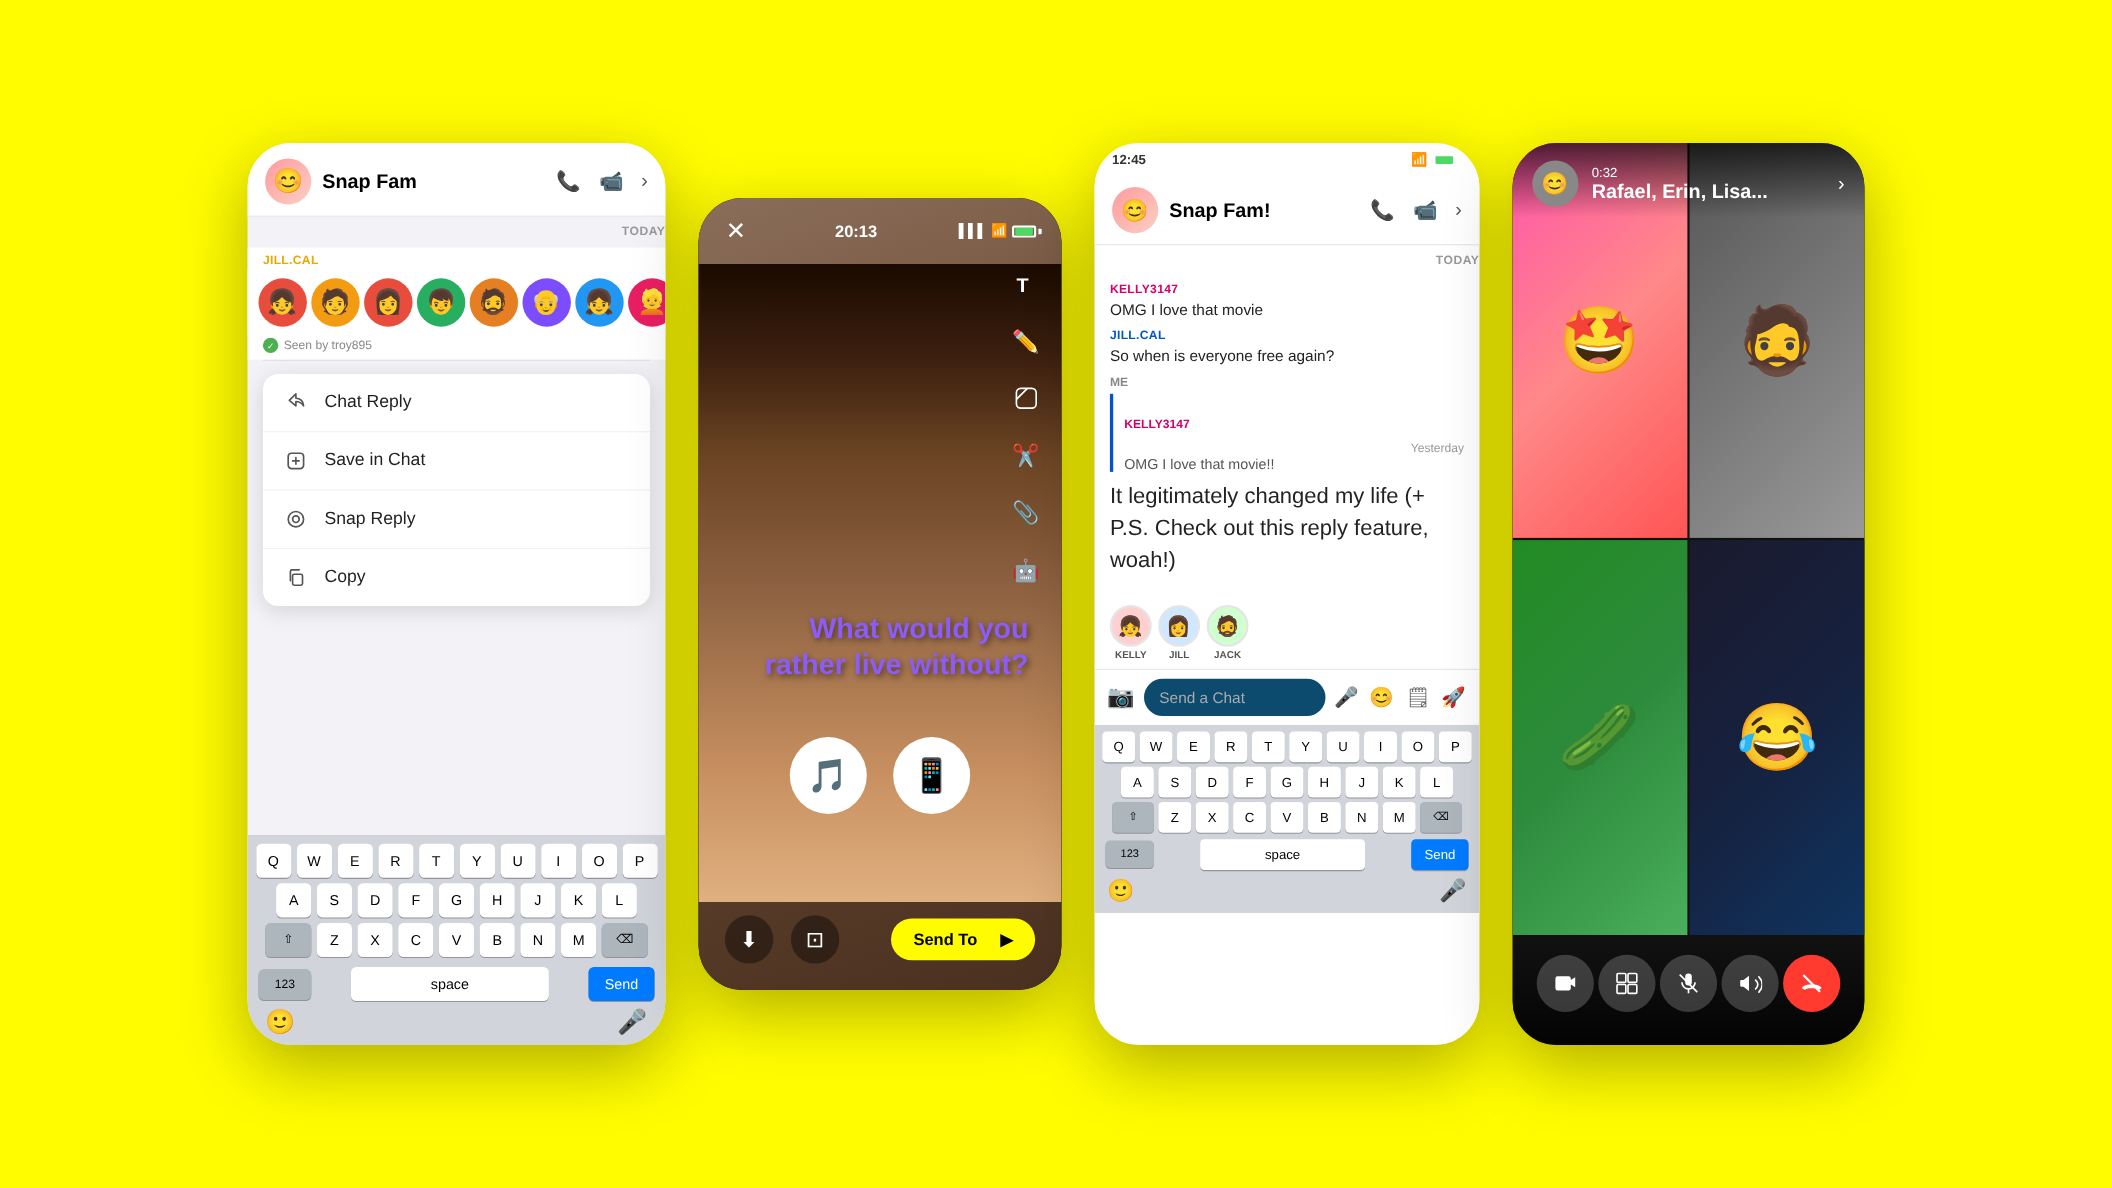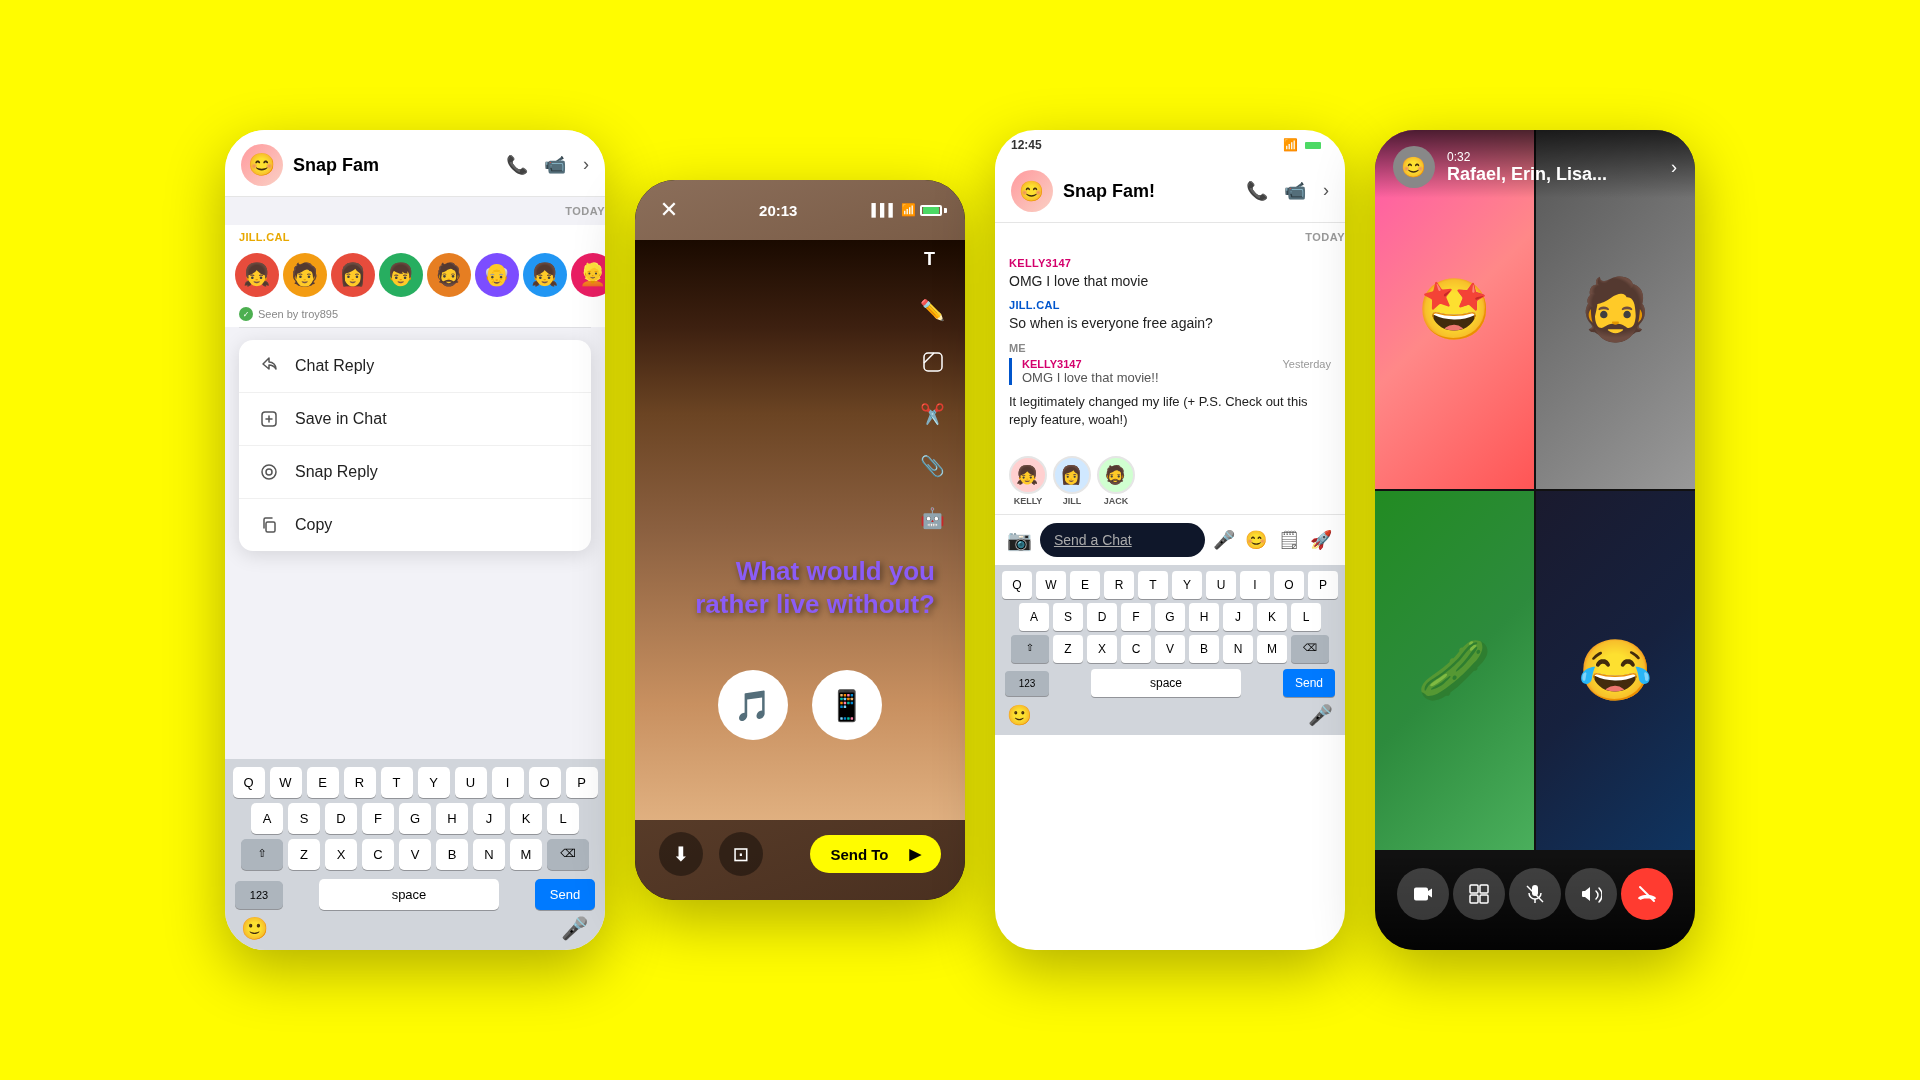--- a/index.html
+++ b/index.html
@@ -407,23 +407,24 @@
       font-weight: 700;
       color: #d4006c;
     }
     .p3-reply-text {
       font-size: 13px;
       color: #555;
     }
     .p3-reply-time {
       font-size: 11px;
       color: #999;
+      margin-top: 44px;
     }
     .p3-full-msg {
-      font-size: 13px;
+      font-size: 20px;
       color: #222;
       line-height: 1.45;
       margin-bottom: 12px;
     }
     .p3-avatars-row {
       display: flex;
       gap: 6px;
       align-items: center;
       padding: 8px 14px;
     }
@@ -450,27 +451,26 @@
     }
     .p3-input-bar {
       display: flex;
       align-items: center;
       gap: 8px;
       padding: 8px 12px;
       border-top: 1px solid #e5e5e5;
     }
     .p3-input-field {
       flex: 1;
-      background: #0f172a;
+      background: #0c4a6e;
       border-radius: 22px;
       padding: 9px 14px;
       font-size: 14px;
       color: #aaa;
       border: none;
-      text-decoration: underline;
     }
     .p3-input-icons {
       display: flex;
       gap: 10px;
       color: #555;
       font-size: 18px;
     }
     .p3-keyboard {
       background: #d1d5db;
       padding: 6px 4px 8px;

